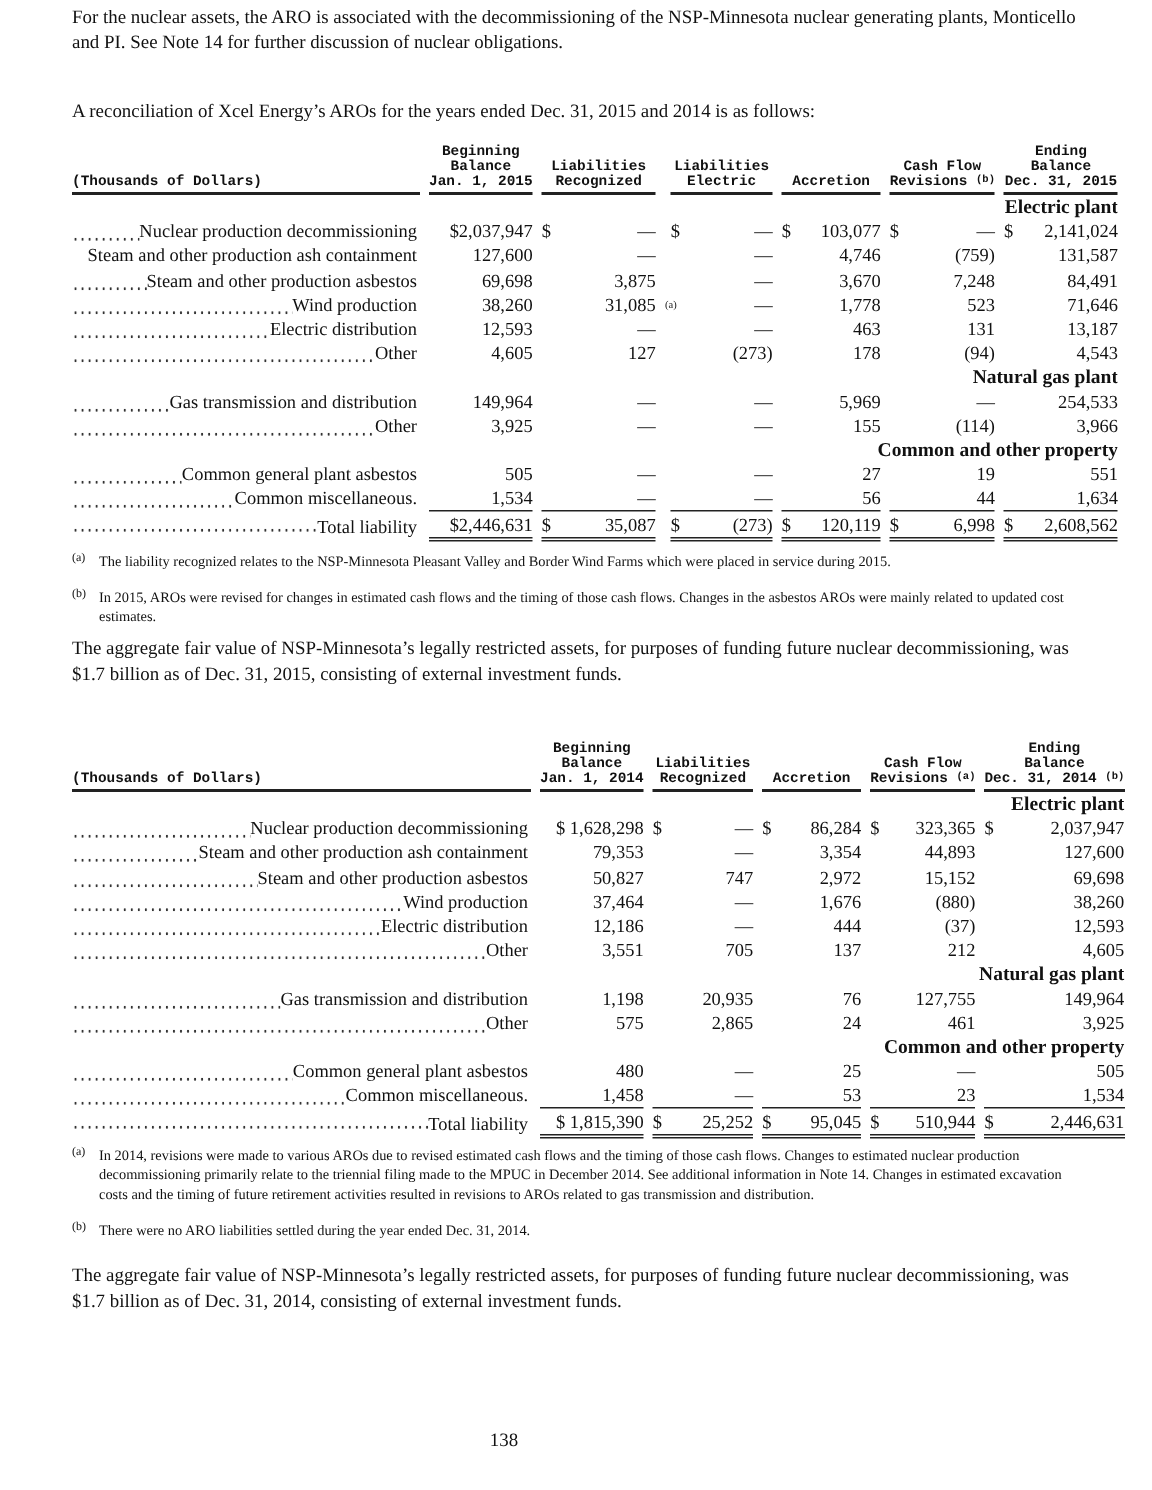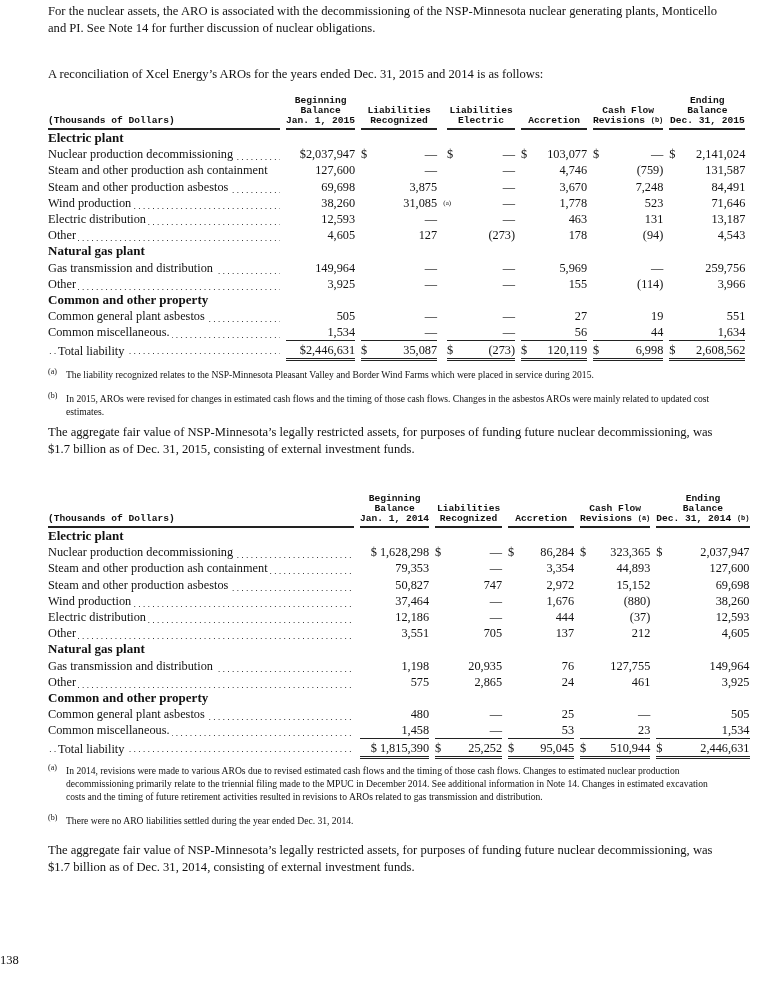--- a/index.html
+++ b/index.html
@@ -14,31 +14,31 @@
   .fn .txt { position: absolute; left: 18px; width: 660px; font-family: Liberation Serif, serif; }
 
   table.aro { position: absolute; left: 48px; border-collapse: separate; border-spacing: 0; font-size: 12.3px; }
   table.aro td, table.aro th { padding: 0; height: 16.2px; line-height: 16px; white-space: nowrap; }
   table.aro th {
     font-size: 9.6px; font-weight: bold; line-height: 10px; vertical-align: bottom;
     text-align: center; padding-bottom: 2px; border-bottom: 2px solid #222; font-family: Liberation Mono, monospace;
   }
   table.aro th.lbl { text-align: left; }
   table.aro th.gap, table.aro td.gap { border-bottom: none; width: 6px; }
-  td.label { text-align: left; overflow: hidden; margin-left: 12px; }
+  td.label { text-align: right; overflow: hidden; margin-left: 12px; }
   td.label .lt { background: #fff; padding-right: 2px; }
   td.label.dots { background-image: radial-gradient(circle, #333 0.7px, transparent 0.9px); background-size: 4.7px 3px; background-repeat: repeat-x; background-position: 0 12px; }
   td.label.dots .lt { background: #fff; }
   td.sect { font-weight: bold; font-size: 13px; }
   td.total-lbl { padding-left: 10px !important; }
   td.num { text-align: right; }
   td.num .cur { float: left; }
   td.total { border-top: 1px solid #222; border-bottom: 3px double #222; }
   sup.fnref { font-size: 7px; position: relative; top: -1px; vertical-align: top; }
-  .pageno { position: absolute; top: 953px; left: 0; width: 672px; text-align: left; font-size: 12.6px; }
+  .pageno { position: absolute; top: 953px; left: 0; width: 672px; text-align: center; font-size: 12.6px; }
 </style>
 </head>
 <body>
 
 <div class="para" style="top:3px;">For the nuclear assets, the ARO is associated with the decommissioning of the NSP-Minnesota nuclear generating plants, Monticello and PI.  See Note 14 for further discussion of nuclear obligations.</div>
 <div class="para" style="top:66px;">A reconciliation of Xcel Energy’s AROs for the years ended Dec. 31, 2015 and 2014 is as follows:</div>
 
 <table class="aro" id="t2015" style="top:90px;">
   <colgroup>
     <col style="width:232px">
@@ -175,21 +175,21 @@
         <td class="num"><span>149,964</span></td>
         <td class="gap"></td>
         <td class="num"><span>—</span></td>
         <td class="gap"></td>
         <td class="num"><span>—</span></td>
         <td class="gap"></td>
         <td class="num"><span>5,969</span></td>
         <td class="gap"></td>
         <td class="num"><span>—</span></td>
         <td class="gap"></td>
-        <td class="num"><span>259,756</span></td>
+        <td class="num"><span>254,533</span></td>
       </tr>
       <tr>
         <td class="label dots"><span class="lt">Other</span></td>
         <td class="gap"></td>
         <td class="num"><span>3,925</span></td>
         <td class="gap"></td>
         <td class="num"><span>—</span></td>
         <td class="gap"></td>
         <td class="num"><span>—</span></td>
         <td class="gap"></td>

